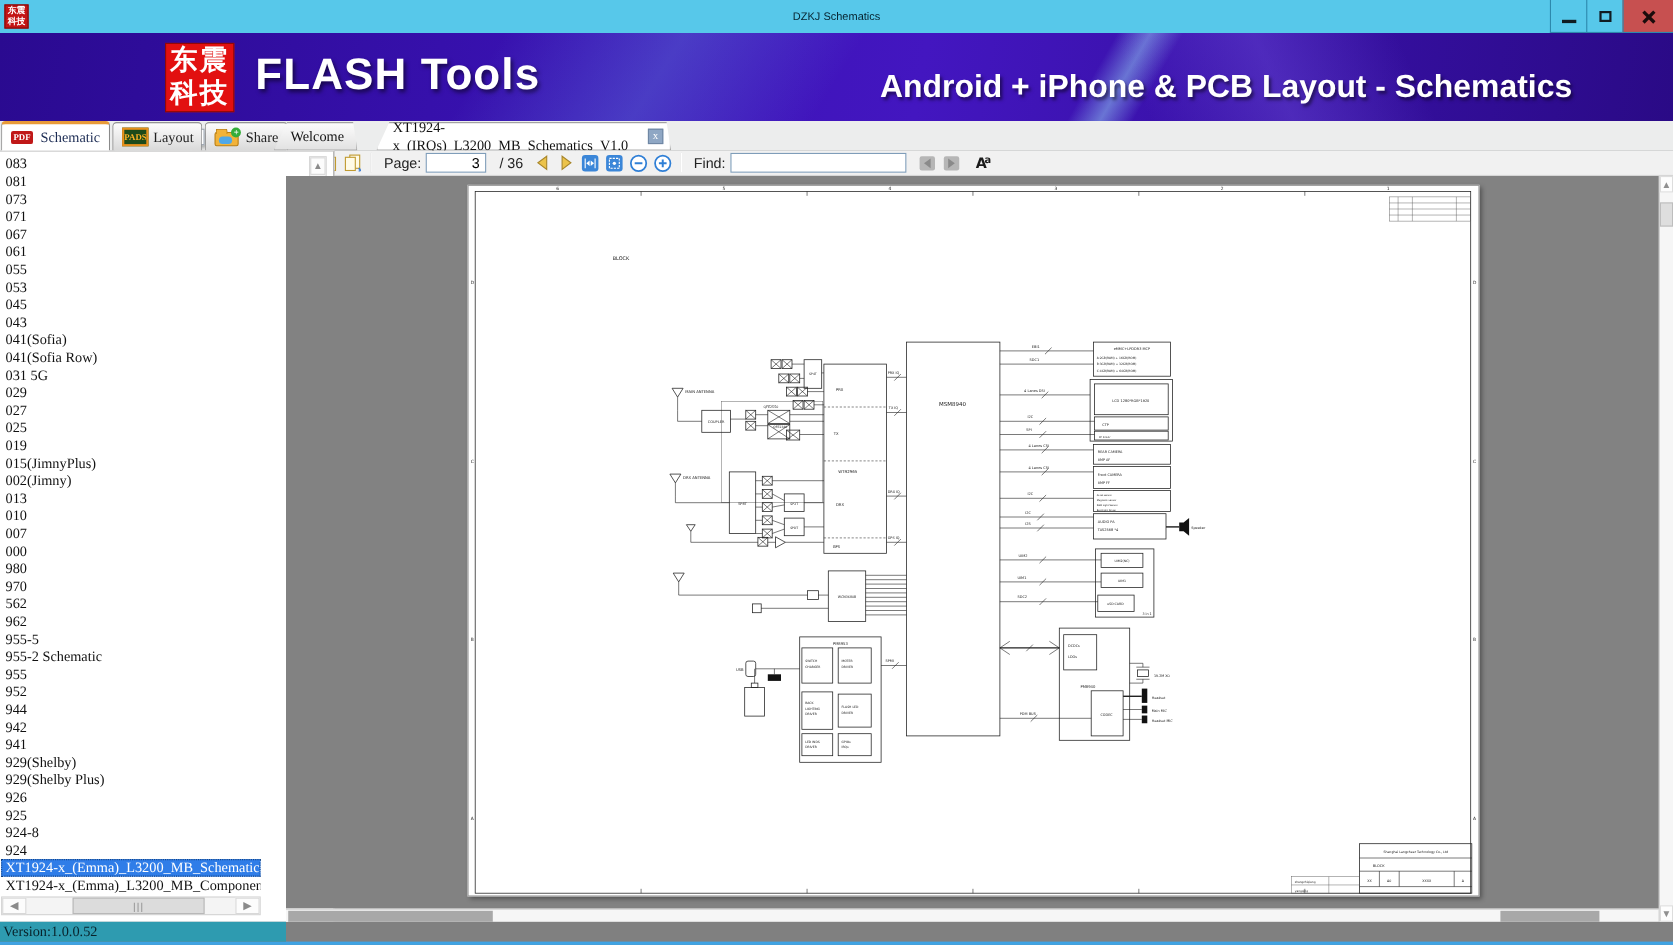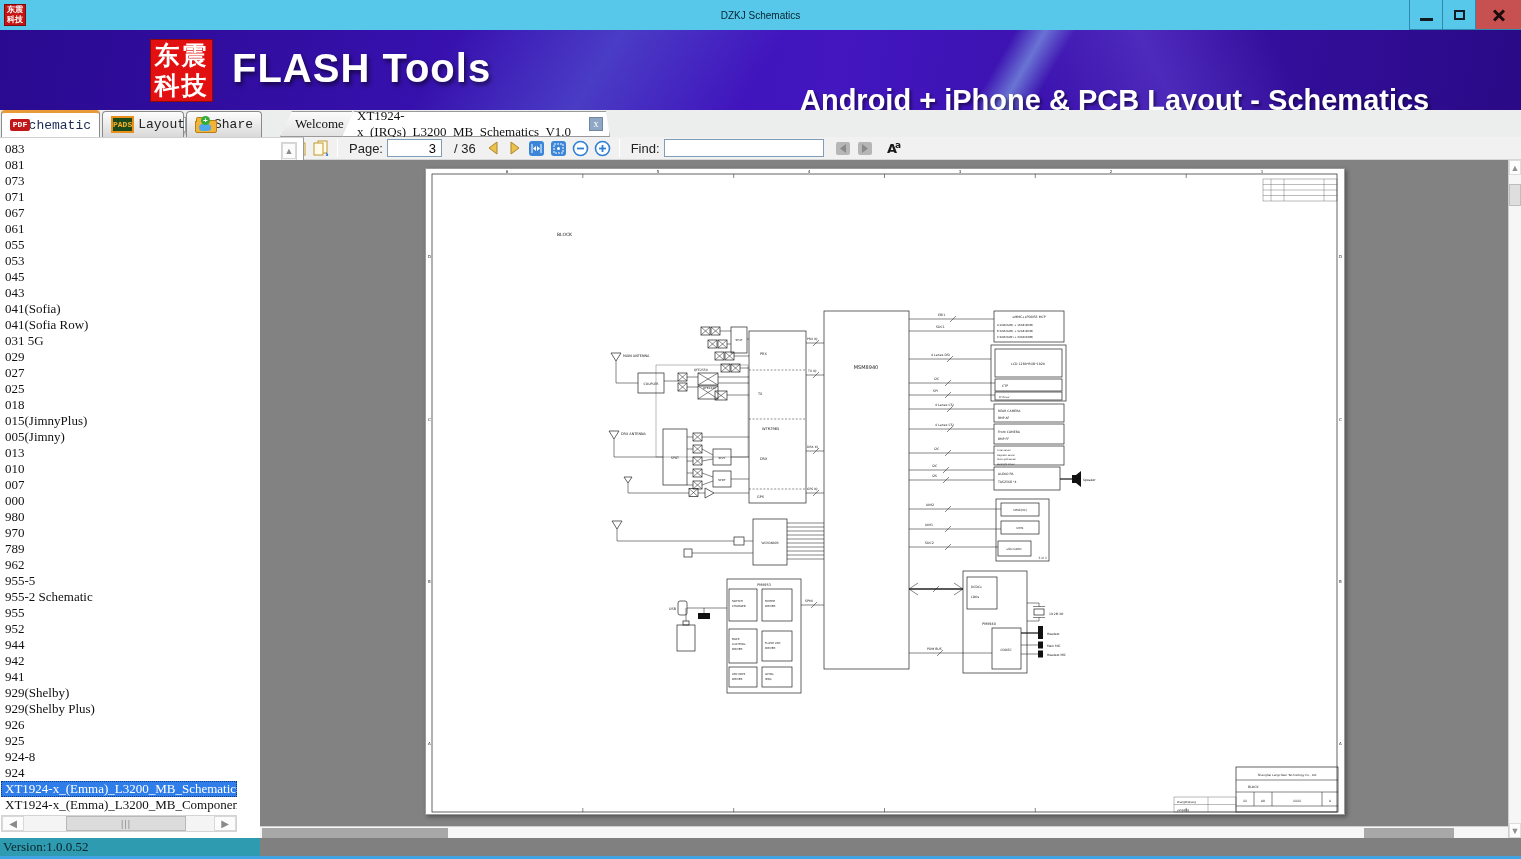--- a/index.html
+++ b/index.html
@@ -18,41 +18,41 @@
 .g-x:before,.g-x:after { content:""; position:absolute; left:-1px; top:5px; width:14px; height:3px; background:#1a0c0c; }
 .g-x:before { transform:rotate(45deg);} .g-x:after { transform:rotate(-45deg);}
 
 
 .banner { position:absolute; left:0; top:30px; width:1521px; height:80px; background:linear-gradient(100deg,#2a0a90 0%,#3a12b4 35%,#4316c0 55%,#2a0a86 100%); overflow:hidden; }
 .banner .streak1 { position:absolute; left:430px; top:-20px; width:330px; height:130px; transform:skewX(-32deg); background:linear-gradient(90deg,transparent,rgba(130,225,255,.20),transparent); }
 .banner .streak2 { position:absolute; left:990px; top:-20px; width:60px; height:130px; transform:skewX(-30deg); background:linear-gradient(90deg,transparent,rgba(160,235,255,.45),transparent); }
 .banner .streak3 { position:absolute; left:1030px; top:-20px; width:260px; height:130px; transform:skewX(25deg); background:linear-gradient(90deg,transparent,rgba(120,90,230,.35),transparent); }
 .banner-logo { position:absolute; left:150px; top:9px; width:63px; height:63px; background:#e21010; border:1px solid #8f0808; color:#fff; font-weight:bold; font-size:25px; line-height:30px; text-align:center; letter-spacing:2px; }
 .brand { position:absolute; left:232px; top:16px; font-size:40px; font-weight:bold; color:#fff; text-shadow:2px 3px 4px rgba(0,0,0,.55); letter-spacing:1px; }
-.tagline { position:absolute; left:800px; top:50px; transform:translateY(-50%); font-size:29px; font-weight:600; color:#fff; text-shadow:2px 2px 3px rgba(0,0,0,.5);margin-top:20px; }
+.tagline { position:absolute; left:800px; top:50px; transform:translateY(-50%); font-size:29px; font-weight:600; color:#fff; text-shadow:2px 2px 3px rgba(0,0,0,.5); }
 
 
 .tabstrip { position:absolute; left:0; top:110px; width:1521px; height:27px; background:#eceded; }
-.tool-tab { position:absolute; top:1px; height:26px; display:flex; align-items:center; gap:4px; padding:0 8px; border:1px solid #8a8a8a; border-bottom:none; border-radius:4px 4px 0 0; background:linear-gradient(#fdfdfd,#d9d9d9); font-family:Liberation Mono, monospace; font-size:13px; color:#222; }
+.tool-tab { position:absolute; top:1px; height:26px; display:flex; align-items:center; gap:4px; padding:0 8px; border:1px solid #8a8a8a; border-bottom:none; border-radius:4px 4px 0 0; background:linear-gradient(#fdfdfd,#d9d9d9); font-family:Liberation Serif, serif; font-size:13px; color:#222; }
 .tool-tab.active { background:#fff; border-top:3px solid #e89a38; top:0; height:27px; color:#1a2a52; }
 .tab-schematic { left:1px; width:99px; }
 .tab-layout { left:102px; width:82px; }
 .tab-share { left:186px; width:76px; }
 .pdf-ic { position:relative; width:24px; height:17px; }
 .pdf-ic .page { position:absolute; right:0; top:0; width:11px; height:15px; background:#fff; border:1px solid #9aa4b0; }
 .pdf-ic .badge { position:absolute; left:0; top:2px; width:20px; height:12px; background:#c01818; border-radius:2px; color:#fff; font-size:8px; font-weight:bold; text-align:center; line-height:12px; }
 .pads-ic { width:25px; height:17px; background:#1d4a1a; border:2px solid #e8901c; color:#ffb224; font-size:8px; font-weight:bold; text-align:right; line-height:13px; }
 .share-ic { position:relative; width:26px; height:17px; }
 .share-ic .folder { position:absolute; left:0; bottom:0; width:22px; height:13px; background:#f2b339; border:1px solid #b97f14; border-radius:2px; }
 .share-ic .folder:before { content:""; position:absolute; left:0; top:-4px; width:9px; height:4px; background:#f2b339; border:1px solid #b97f14; border-bottom:none; border-radius:2px 2px 0 0; }
 .share-ic .cloud { position:absolute; left:4px; bottom:2px; width:12px; height:7px; background:#4fa8e8; border-radius:6px; }
 .share-ic .plus { position:absolute; right:0; top:0; width:9px; height:9px; background:#35ad3a; border-radius:50%; color:#fff; font-size:8px; line-height:9px; text-align:center; font-weight:bold; }
 .doc-tab { position:absolute; top:1px; height:26px; display:flex; align-items:center; padding:0 14px; font-family:"Liberation Serif","DejaVu Serif",serif; font-size:13px; color:#111; background:linear-gradient(#fcfcfc,#e2e2e2); clip-path:polygon(12px 0,calc(100% - 4px) 0,100% 100%,0 100%); border:1px solid #999; }
 .doc-tab.active { background:#fff; }
-.tab-welcome { left:280px; width:76px;align-items:center; }
+.tab-welcome { left:249px; width:76px;align-items:center; }
 .tab-doc1 { left:342px; width:268px; padding-right:22px; }
 .doc-close { position:absolute; right:6px; top:5px; width:14px; height:14px; background:#8fa7c4; border:1px solid #6f87a4; color:#fff; font-size:10px; line-height:12px; text-align:center; }
 
 
 .toolbar { position:absolute; left:260px; top:137px; width:1261px; height:23px; background:#f1f1f1; border-bottom:1px solid #d6d6d6; display:flex; align-items:center; font-size:13px; color:#222; }
 .toolbar .sep { width:1px; height:18px; background:#c2c2c2; border-right:1px solid #fff; margin:0 5px; }
 .tb-ic { width:20px; height:18px; margin:0 1px; display:flex; align-items:center; justify-content:center; }
 .tb-label { margin:0 4px 0 6px; }
 .page-input { width:55px; height:18px; border:1px solid #7f9db9; background:#fff; font-size:13px; text-align:right; padding-right:5px; }
 .page-total { margin:0 6px 0 12px; }
@@ -260,30 +260,30 @@
       <div class="list-item">055</div>
       <div class="list-item">053</div>
       <div class="list-item">045</div>
       <div class="list-item">043</div>
       <div class="list-item">041(Sofia)</div>
       <div class="list-item">041(Sofia Row)</div>
       <div class="list-item">031 5G</div>
       <div class="list-item">029</div>
       <div class="list-item">027</div>
       <div class="list-item">025</div>
-      <div class="list-item">018</div>
+      <div class="list-item">019</div>
       <div class="list-item">015(JimnyPlus)</div>
-      <div class="list-item">005(Jimny)</div>
+      <div class="list-item">002(Jimny)</div>
       <div class="list-item">013</div>
       <div class="list-item">010</div>
       <div class="list-item">007</div>
       <div class="list-item">000</div>
       <div class="list-item">980</div>
       <div class="list-item">970</div>
-      <div class="list-item">789</div>
+      <div class="list-item">562</div>
       <div class="list-item">962</div>
       <div class="list-item">955-5</div>
       <div class="list-item">955-2 Schematic</div>
       <div class="list-item">955</div>
       <div class="list-item">952</div>
       <div class="list-item">944</div>
       <div class="list-item">942</div>
       <div class="list-item">941</div>
       <div class="list-item">929(Shelby)</div>
       <div class="list-item">929(Shelby Plus)</div>

